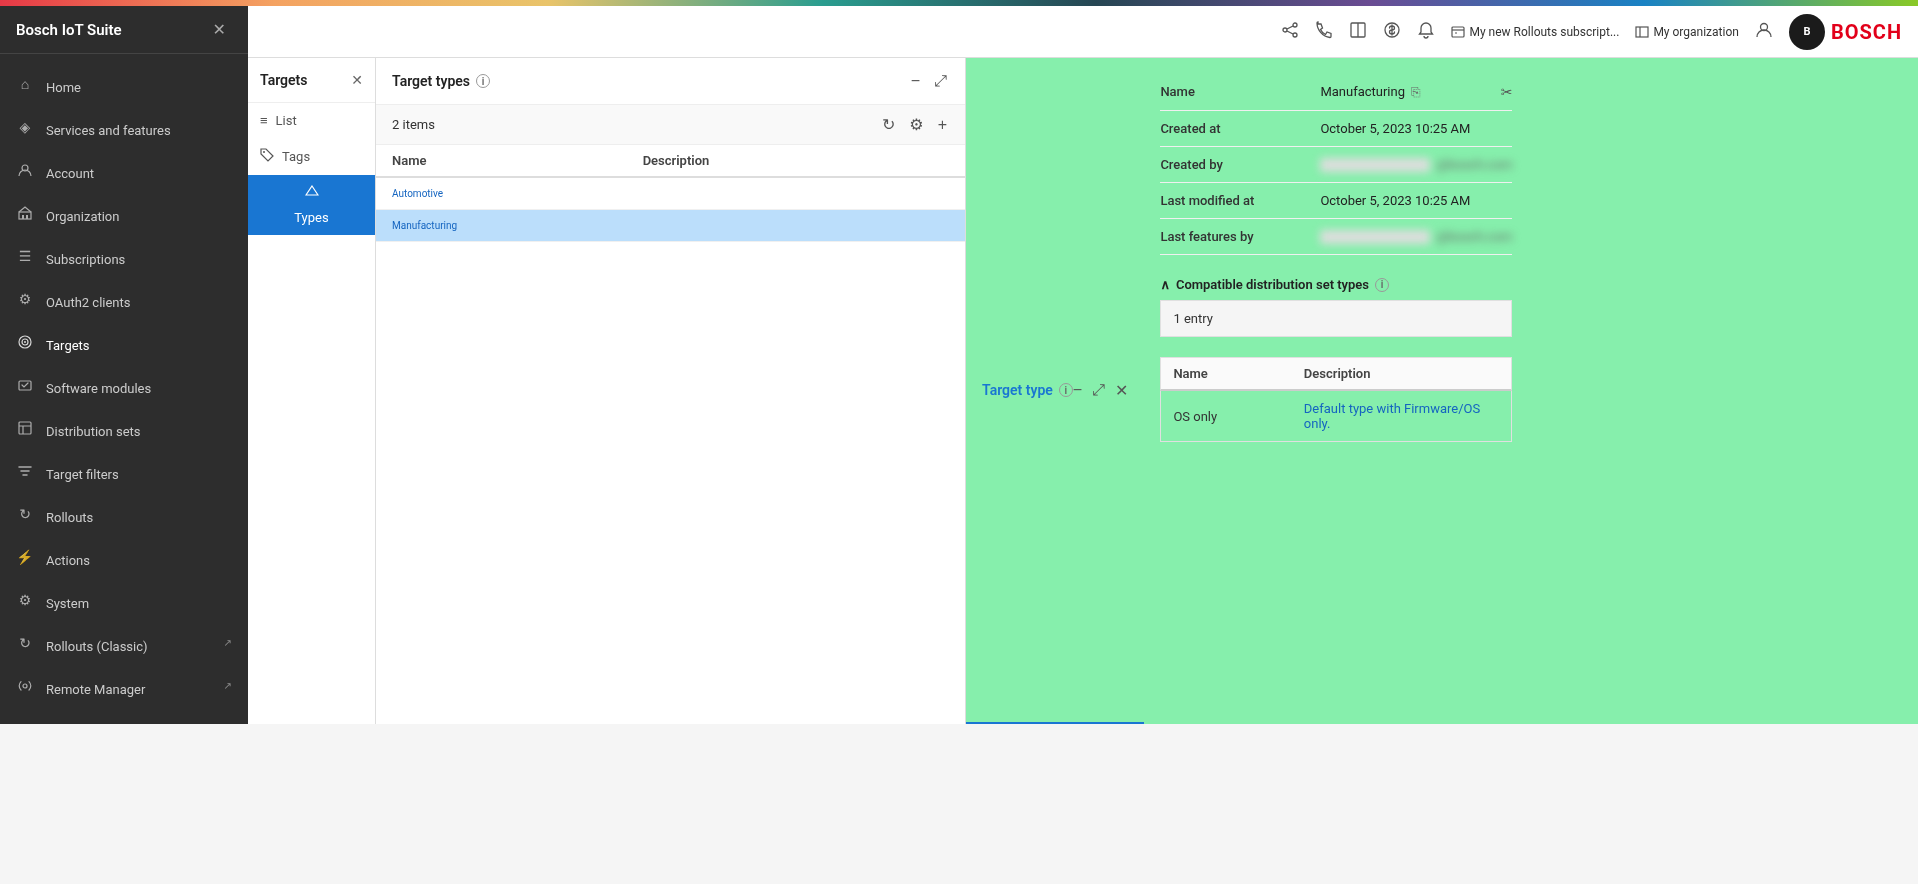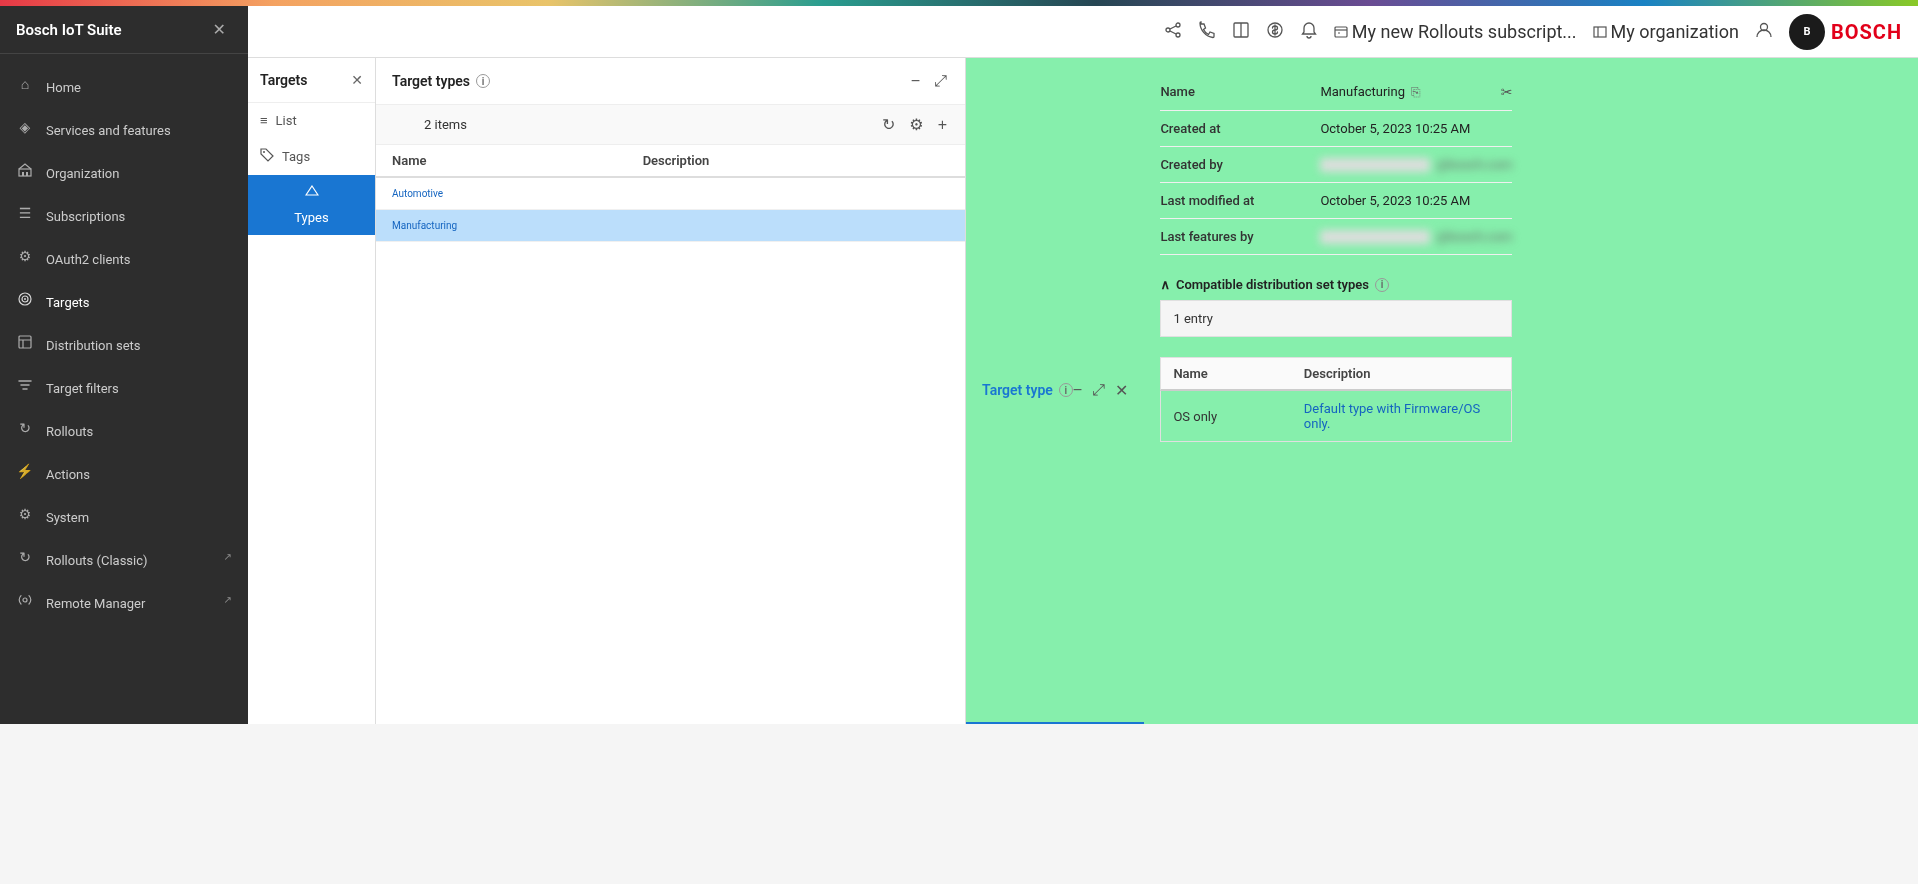--- a/index.html
+++ b/index.html
@@ -112,21 +112,21 @@
       border-bottom: 1px solid #ddd;
     }
 
     .top-bar-icon {
       color: #555;
       font-size: 16px;
       cursor: pointer;
     }
 
     .top-bar-text {
-      font-size: 18px;
+      font-size: 12px;
       color: #333;
       display: flex;
       align-items: center;
       gap: 4px;
       cursor: pointer;
     }
 
     .bosch-logo {
       display: flex;
       align-items: center;
@@ -254,21 +254,20 @@
       align-items: center;
       justify-content: space-between;
       padding: 8px 16px;
       background: #f9f9f9;
       border-bottom: 1px solid #eee;
     }
 
     .items-count {
       font-size: 13px;
       color: #333;
-      margin-left: 32px;
     }
 
     .items-actions {
       display: flex;
       align-items: center;
       gap: 10px;
     }
 
     .table-header {
       display: flex;
@@ -457,20 +456,29 @@
       <div class="nav-item">
         <span class="nav-icon">⌂</span>
         <span class="nav-label">Home</span>
       </div>
 
       <div class="nav-item">
         <span class="nav-icon">◈</span>
         <span class="nav-label">Services and features</span>
       </div>
 
+      <div class="nav-item">
+        <span class="nav-icon">
+          <svg width="14" height="14" viewBox="0 0 14 14" fill="none" xmlns="http://www.w3.org/2000/svg">
+            <circle cx="7" cy="5" r="3" stroke="#ccc" stroke-width="1.2"></circle>
+            <path d="M1 13c0-3.314 2.686-6 6-6s6 2.686 6 6" stroke="#ccc" stroke-width="1.2"></path>
+          </svg>
+        </span>
+        <span class="nav-label">Account</span>
+      </div>
 
       <div class="nav-item">
         <span class="nav-icon">
           <svg width="14" height="14" viewBox="0 0 14 14" fill="none">
             <rect x="1" y="6" width="12" height="7" stroke="#ccc" stroke-width="1.2"></rect>
             <rect x="4" y="9" width="2" height="4" fill="#ccc"></rect>
             <rect x="8" y="9" width="2" height="4" fill="#ccc"></rect>
             <path d="M1 6L7 1l6 5" stroke="#ccc" stroke-width="1.2"></path>
           </svg>
         </span>
@@ -491,20 +499,29 @@
         <span class="nav-icon">
           <svg width="14" height="14" viewBox="0 0 14 14" fill="none">
             <circle cx="7" cy="7" r="6" stroke="#fff" stroke-width="1.2"></circle>
             <circle cx="7" cy="7" r="3" stroke="#fff" stroke-width="1.2"></circle>
             <circle cx="7" cy="7" r="1" fill="#fff"></circle>
           </svg>
         </span>
         <span class="nav-label">Targets</span>
       </div>
 
+      <div class="nav-item">
+        <span class="nav-icon">
+          <svg width="14" height="14" viewBox="0 0 14 14" fill="none">
+            <rect x="1" y="3" width="12" height="9" rx="1" stroke="#ccc" stroke-width="1.2"></rect>
+            <path d="M4 7l2 2 4-4" stroke="#ccc" stroke-width="1.2" stroke-linecap="round"></path>
+          </svg>
+        </span>
+        <span class="nav-label">Software modules</span>
+      </div>
 
       <div class="nav-item">
         <span class="nav-icon">
           <svg width="14" height="14" viewBox="0 0 14 14" fill="none">
             <rect x="1" y="1" width="12" height="12" rx="1" stroke="#ccc" stroke-width="1.2"></rect>
             <path d="M1 5h12M5 5v8" stroke="#ccc" stroke-width="1.2"></path>
           </svg>
         </span>
         <span class="nav-label">Distribution sets</span>
       </div>

